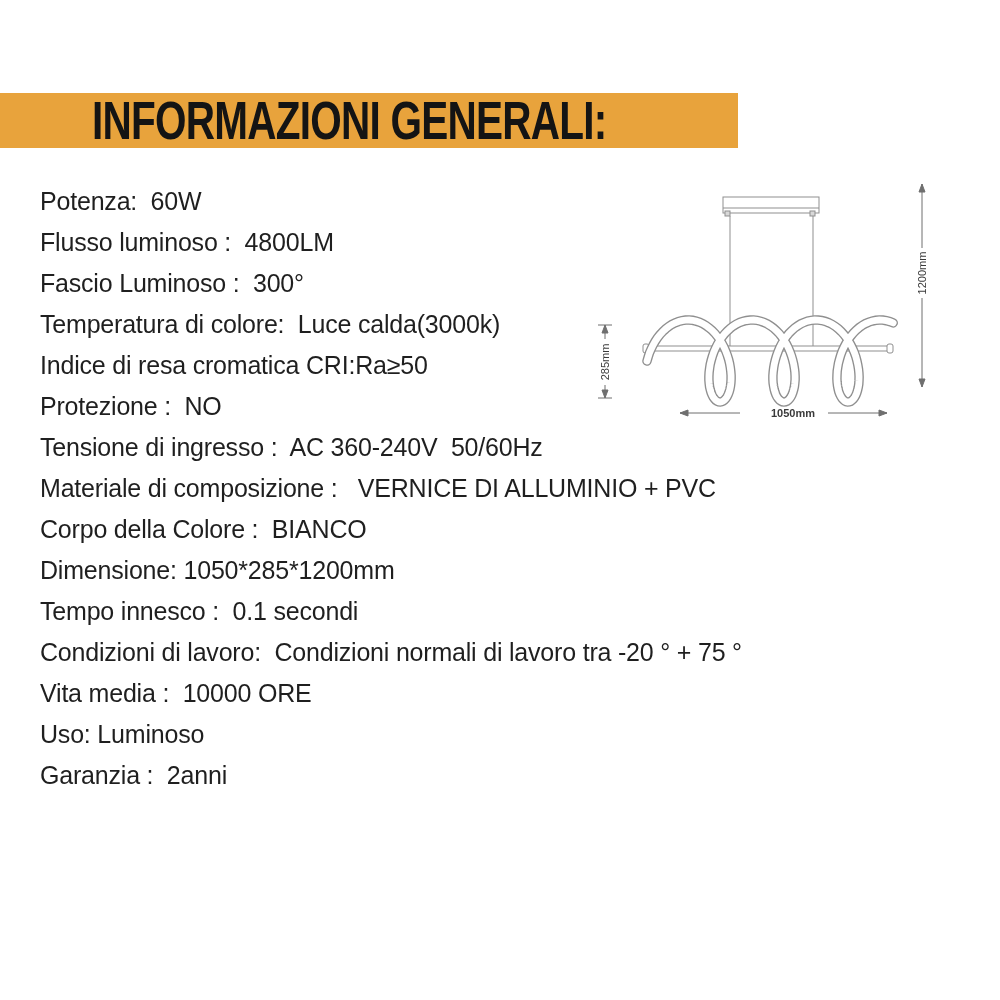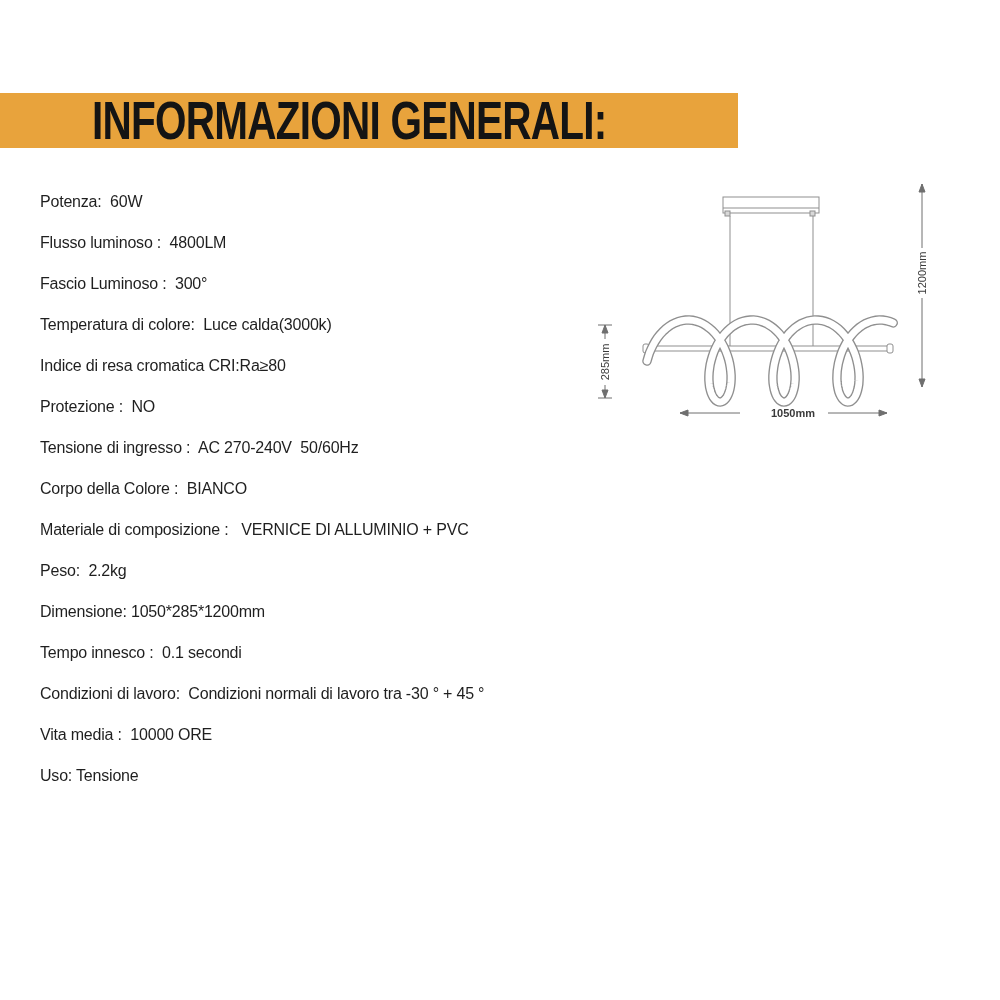--- a/index.html
+++ b/index.html
@@ -23,21 +23,21 @@
   .header-title{
     position:absolute;left:92px;top:50%;
     transform:translateY(-52%) scaleX(0.75);
     transform-origin:left center;
     font-size:54px;font-weight:700;letter-spacing:-1px;
     color:var(--header-text);white-space:pre;
   }
 
   .specs{
     position:absolute;left:40px;top:181px;width:930px;
-    font-size:16px;line-height:41px;color:var(--body-text);
+    font-size:25px;line-height:41px;color:var(--body-text);
     letter-spacing:-0.2px;
   }
   .spec{white-space:pre;}
 
   .diagram{position:absolute;left:580px;top:170px;width:420px;height:260px;}
   .diagram svg{display:block;width:100%;height:100%;}
   .dim-label{font-size:11px;fill:var(--dim-text);font-family:"Liberation Sans","DejaVu Sans",sans-serif;}
 </style>
 </head>
 <body>
@@ -46,31 +46,31 @@
 
   <div class="header-band">
     <div class="header-title">INFORMAZIONI GENERALI:</div>
   </div>
 
   <div class="specs">
     <div class="spec">Potenza:  60W</div>
     <div class="spec">Flusso luminoso :  4800LM</div>
     <div class="spec">Fascio Luminoso :  300°</div>
     <div class="spec">Temperatura di colore:  Luce calda(3000k)</div>
-    <div class="spec">Indice di resa cromatica CRI:Ra≥80</div>
+    <div class="spec">Indice di resa cromatica CRI:Ra≥50</div>
     <div class="spec">Protezione :  NO</div>
-    <div class="spec">Tensione di ingresso :  AC 270-240V  50/60Hz</div>
+    <div class="spec">Tensione di ingresso :  AC 360-240V  50/60Hz</div>
+    <div class="spec">Materiale di composizione :   VERNICE DI ALLUMINIO + PVC</div>
     <div class="spec">Corpo della Colore :  BIANCO</div>
-    <div class="spec">Materiale di composizione :   VERNICE DI ALLUMINIO + PVC</div>
-    <div class="spec">Peso:  2.2kg</div>
     <div class="spec">Dimensione: 1050*285*1200mm</div>
     <div class="spec">Tempo innesco :  0.1 secondi</div>
-    <div class="spec">Condizioni di lavoro:  Condizioni normali di lavoro tra -30 ° + 45 °</div>
+    <div class="spec">Condizioni di lavoro:  Condizioni normali di lavoro tra -20 ° + 75 °</div>
     <div class="spec">Vita media :  10000 ORE</div>
-    <div class="spec">Uso: Tensione</div>
+    <div class="spec">Uso: Luminoso</div>
+    <div class="spec">Garanzia :  2anni</div>
   </div>
 
   <div class="diagram">
     <svg viewBox="0 0 420 260">
       <g stroke="#8f8f8f" stroke-width="1" fill="none">
 
         <rect x="143" y="27" width="96" height="16" fill="#ffffff"></rect>
         <line x1="143" y1="38" x2="239" y2="38"></line>
         <rect x="145" y="41" width="5" height="5" fill="#d8d8d8"></rect>
         <rect x="230" y="41" width="5" height="5" fill="#d8d8d8"></rect>

